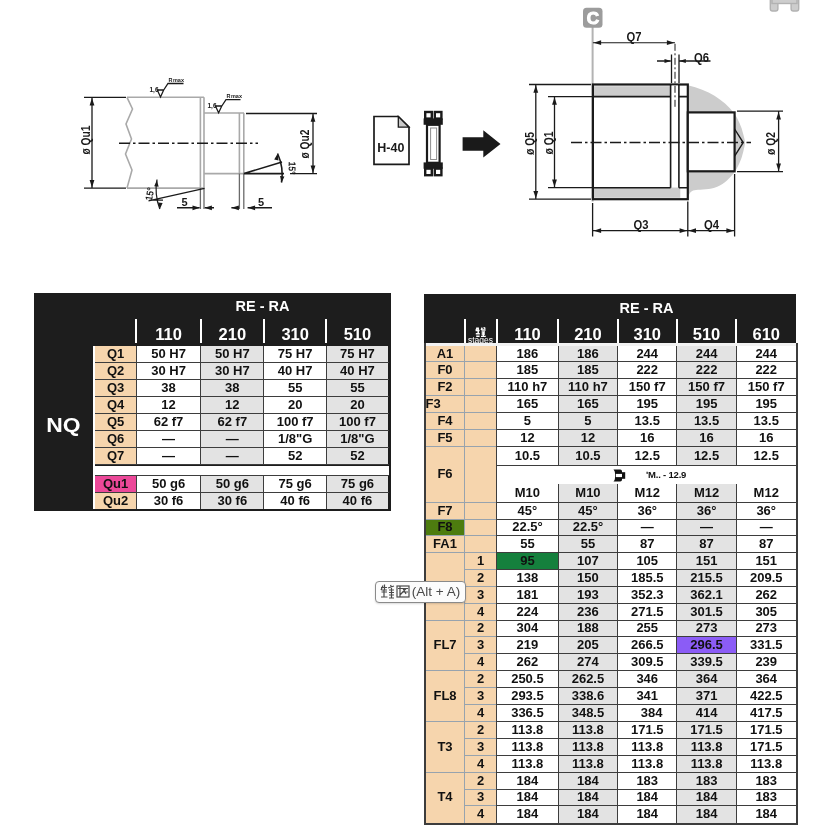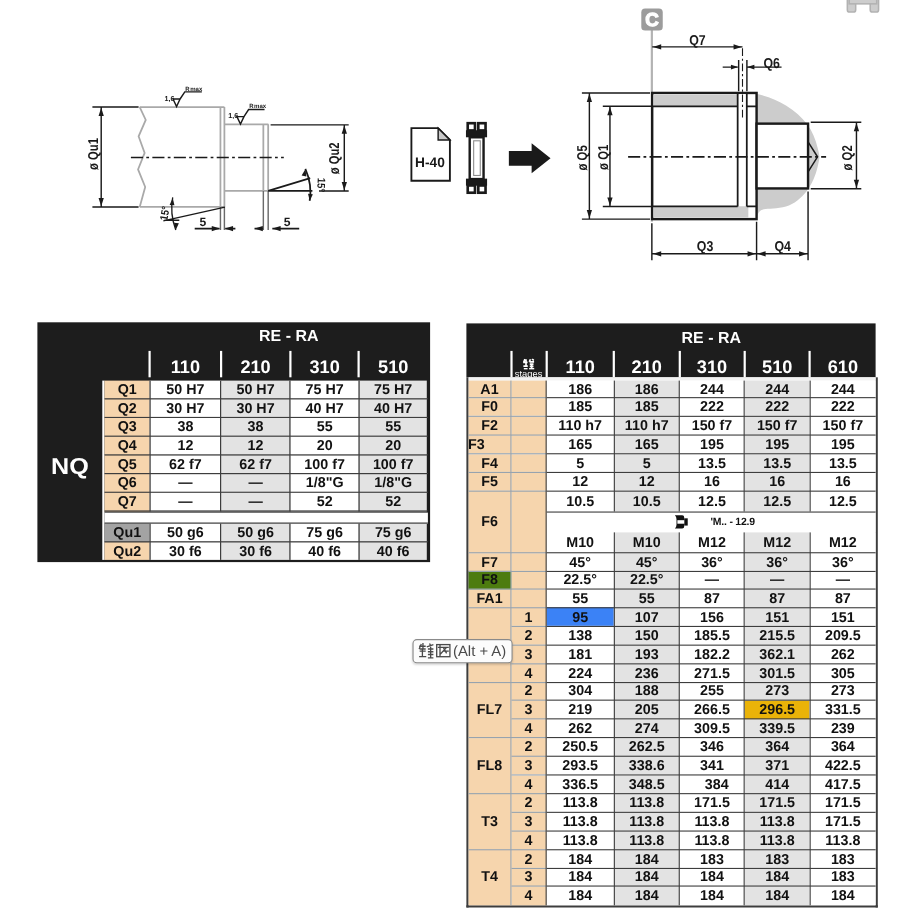--- a/index.html
+++ b/index.html
@@ -301,21 +301,21 @@
     </div>
 <div style="position:absolute;left:263.9px;top:447.8px;width:62.5px;height:17.0px;background:#fff;">
       <span style="position:absolute;left:0;right:0;top:50%;transform:translateY(-53%);text-align:center;font-size:13px;font-weight:bold;color:#111;">52</span>
     </div>
 <div style="position:absolute;left:326.4px;top:447.8px;width:62.1px;height:17.0px;background:#e3e3e3;">
       <span style="position:absolute;left:0;right:0;top:50%;transform:translateY(-53%);text-align:center;font-size:13px;font-weight:bold;color:#111;">52</span>
     </div>
 
 <div style="position:absolute;left:95px;top:465.8px;width:293.5px;height:9.9px;background:#fff"></div>
 
-<div style="position:absolute;left:95.0px;top:475.7px;width:41.3px;height:16.9px;background:#a3a3a3;">
+<div style="position:absolute;left:95.0px;top:475.7px;width:41.3px;height:16.9px;background:#ec4899;">
       <span style="position:absolute;left:0;right:0;top:50%;transform:translateY(-53%);text-align:center;font-size:13px;font-weight:bold;color:#111;">Qu1</span>
     </div>
 <div style="position:absolute;left:136.3px;top:475.7px;width:64.5px;height:16.9px;background:#fff;">
       <span style="position:absolute;left:0;right:0;top:50%;transform:translateY(-53%);text-align:center;font-size:13px;font-weight:bold;color:#111;">50 g6</span>
     </div>
 <div style="position:absolute;left:200.8px;top:475.7px;width:63.1px;height:16.9px;background:#e3e3e3;">
       <span style="position:absolute;left:0;right:0;top:50%;transform:translateY(-53%);text-align:center;font-size:13px;font-weight:bold;color:#111;">50 g6</span>
     </div>
 <div style="position:absolute;left:263.9px;top:475.7px;width:62.5px;height:16.9px;background:#fff;">
       <span style="position:absolute;left:0;right:0;top:50%;transform:translateY(-53%);text-align:center;font-size:13px;font-weight:bold;color:#111;">75 g6</span>
@@ -598,28 +598,28 @@
       <span style="position:absolute;left:0;right:0;top:50%;transform:translateY(-53%);text-align:center;font-size:13px;font-weight:bold;color:#111;">87</span>
     </div>
 <div style="position:absolute;left:736.2px;top:535.8px;width:60.1px;height:16.6px;background:#fff;">
       <span style="position:absolute;left:0;right:0;top:50%;transform:translateY(-53%);text-align:center;font-size:13px;font-weight:bold;color:#111;">87</span>
     </div>
 
 <div style="position:absolute;left:425.5px;top:552.4px;width:39.0px;height:67.6px;background:#f6d5ad;"></div>
 <div style="position:absolute;left:464.5px;top:552.4px;width:32.1px;height:16.9px;background:#f6d5ad;">
       <span style="position:absolute;left:0;right:0;top:50%;transform:translateY(-53%);text-align:center;font-size:13px;font-weight:bold;color:#111;">1</span>
     </div>
-<div style="position:absolute;left:496.6px;top:552.4px;width:61.7px;height:16.9px;background:#3b82f6;">
+<div style="position:absolute;left:496.6px;top:552.4px;width:61.7px;height:16.9px;background:#15803d;">
       <span style="position:absolute;left:0;right:0;top:50%;transform:translateY(-53%);text-align:center;font-size:13px;font-weight:bold;color:#111;">95</span>
     </div>
 <div style="position:absolute;left:558.3px;top:552.4px;width:59.3px;height:16.9px;background:#e3e3e3;">
       <span style="position:absolute;left:0;right:0;top:50%;transform:translateY(-53%);text-align:center;font-size:13px;font-weight:bold;color:#111;">107</span>
     </div>
 <div style="position:absolute;left:617.6px;top:552.4px;width:59.3px;height:16.9px;background:#fff;">
-      <span style="position:absolute;left:0;right:0;top:50%;transform:translateY(-53%);text-align:center;font-size:13px;font-weight:bold;color:#111;">156</span>
+      <span style="position:absolute;left:0;right:0;top:50%;transform:translateY(-53%);text-align:center;font-size:13px;font-weight:bold;color:#111;">105</span>
     </div>
 <div style="position:absolute;left:676.9px;top:552.4px;width:59.3px;height:16.9px;background:#e3e3e3;">
       <span style="position:absolute;left:0;right:0;top:50%;transform:translateY(-53%);text-align:center;font-size:13px;font-weight:bold;color:#111;">151</span>
     </div>
 <div style="position:absolute;left:736.2px;top:552.4px;width:60.1px;height:16.9px;background:#fff;">
       <span style="position:absolute;left:0;right:0;top:50%;transform:translateY(-53%);text-align:center;font-size:13px;font-weight:bold;color:#111;">151</span>
     </div>
 <div style="position:absolute;left:464.5px;top:569.3px;width:32.1px;height:16.9px;background:#f6d5ad;">
       <span style="position:absolute;left:0;right:0;top:50%;transform:translateY(-53%);text-align:center;font-size:13px;font-weight:bold;color:#111;">2</span>
     </div>
@@ -641,21 +641,21 @@
 <div style="position:absolute;left:464.5px;top:586.2px;width:32.1px;height:16.9px;background:#f6d5ad;">
       <span style="position:absolute;left:0;right:0;top:50%;transform:translateY(-53%);text-align:center;font-size:13px;font-weight:bold;color:#111;">3</span>
     </div>
 <div style="position:absolute;left:496.6px;top:586.2px;width:61.7px;height:16.9px;background:#fff;">
       <span style="position:absolute;left:0;right:0;top:50%;transform:translateY(-53%);text-align:center;font-size:13px;font-weight:bold;color:#111;">181</span>
     </div>
 <div style="position:absolute;left:558.3px;top:586.2px;width:59.3px;height:16.9px;background:#e3e3e3;">
       <span style="position:absolute;left:0;right:0;top:50%;transform:translateY(-53%);text-align:center;font-size:13px;font-weight:bold;color:#111;">193</span>
     </div>
 <div style="position:absolute;left:617.6px;top:586.2px;width:59.3px;height:16.9px;background:#fff;">
-      <span style="position:absolute;left:0;right:0;top:50%;transform:translateY(-53%);text-align:center;font-size:13px;font-weight:bold;color:#111;">182.2</span>
+      <span style="position:absolute;left:0;right:0;top:50%;transform:translateY(-53%);text-align:center;font-size:13px;font-weight:bold;color:#111;">352.3</span>
     </div>
 <div style="position:absolute;left:676.9px;top:586.2px;width:59.3px;height:16.9px;background:#e3e3e3;">
       <span style="position:absolute;left:0;right:0;top:50%;transform:translateY(-53%);text-align:center;font-size:13px;font-weight:bold;color:#111;">362.1</span>
     </div>
 <div style="position:absolute;left:736.2px;top:586.2px;width:60.1px;height:16.9px;background:#fff;">
       <span style="position:absolute;left:0;right:0;top:50%;transform:translateY(-53%);text-align:center;font-size:13px;font-weight:bold;color:#111;">262</span>
     </div>
 <div style="position:absolute;left:464.5px;top:603.1px;width:32.1px;height:16.9px;background:#f6d5ad;">
       <span style="position:absolute;left:0;right:0;top:50%;transform:translateY(-53%);text-align:center;font-size:13px;font-weight:bold;color:#111;">4</span>
     </div>
@@ -700,21 +700,21 @@
     </div>
 <div style="position:absolute;left:496.6px;top:636.9px;width:61.7px;height:16.9px;background:#fff;">
       <span style="position:absolute;left:0;right:0;top:50%;transform:translateY(-53%);text-align:center;font-size:13px;font-weight:bold;color:#111;">219</span>
     </div>
 <div style="position:absolute;left:558.3px;top:636.9px;width:59.3px;height:16.9px;background:#e3e3e3;">
       <span style="position:absolute;left:0;right:0;top:50%;transform:translateY(-53%);text-align:center;font-size:13px;font-weight:bold;color:#111;">205</span>
     </div>
 <div style="position:absolute;left:617.6px;top:636.9px;width:59.3px;height:16.9px;background:#fff;">
       <span style="position:absolute;left:0;right:0;top:50%;transform:translateY(-53%);text-align:center;font-size:13px;font-weight:bold;color:#111;">266.5</span>
     </div>
-<div style="position:absolute;left:676.9px;top:636.9px;width:59.3px;height:16.9px;background:#eab308;">
+<div style="position:absolute;left:676.9px;top:636.9px;width:59.3px;height:16.9px;background:#8b5cf6;">
       <span style="position:absolute;left:0;right:0;top:50%;transform:translateY(-53%);text-align:center;font-size:13px;font-weight:bold;color:#111;">296.5</span>
     </div>
 <div style="position:absolute;left:736.2px;top:636.9px;width:60.1px;height:16.9px;background:#fff;">
       <span style="position:absolute;left:0;right:0;top:50%;transform:translateY(-53%);text-align:center;font-size:13px;font-weight:bold;color:#111;">331.5</span>
     </div>
 <div style="position:absolute;left:464.5px;top:653.8px;width:32.1px;height:16.9px;background:#f6d5ad;">
       <span style="position:absolute;left:0;right:0;top:50%;transform:translateY(-53%);text-align:center;font-size:13px;font-weight:bold;color:#111;">4</span>
     </div>
 <div style="position:absolute;left:496.6px;top:653.8px;width:61.7px;height:16.9px;background:#fff;">
       <span style="position:absolute;left:0;right:0;top:50%;transform:translateY(-53%);text-align:center;font-size:13px;font-weight:bold;color:#111;">262</span>

